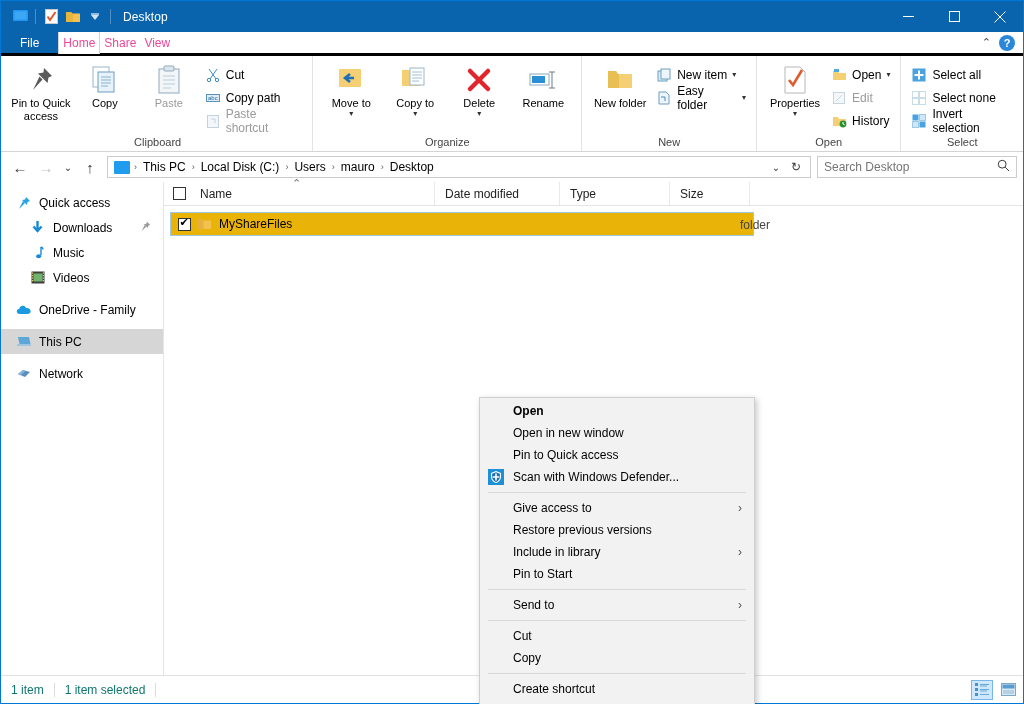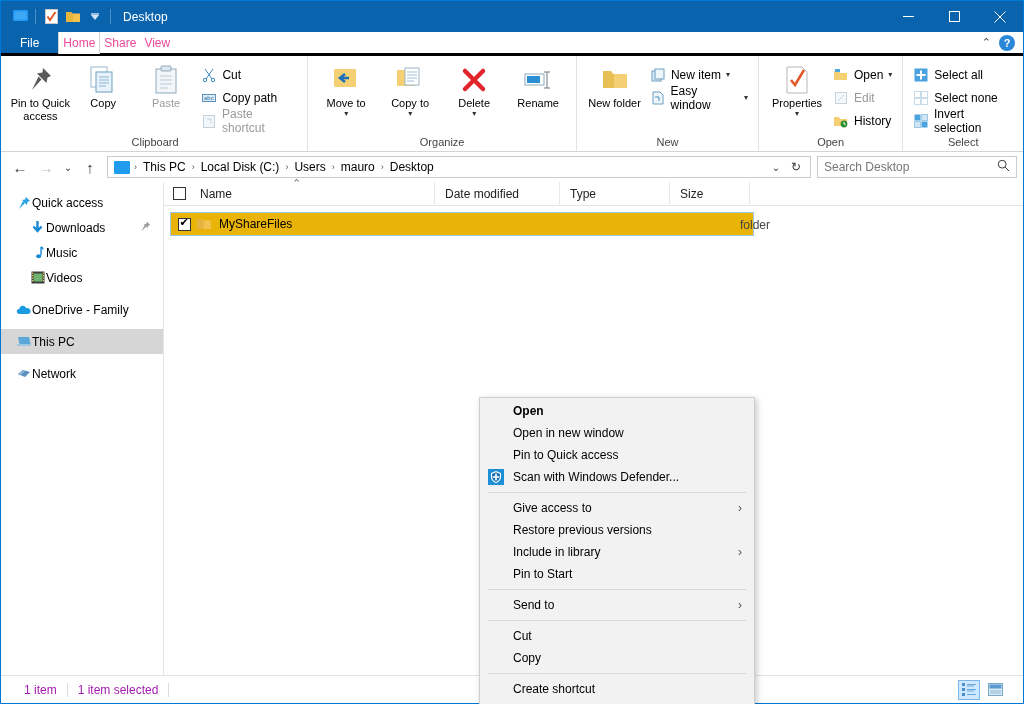--- a/index.html
+++ b/index.html
@@ -69,21 +69,21 @@
   .crumb-right { display: flex; align-items: center; gap: 2px; padding-right: 2px; }
   .searchbox { width: 200px; height: 22px; border: 1px solid #cccccc; background: #fff;
                display: flex; align-items: center; padding: 0 6px; margin-left: 6px; }
   .searchbox input { border: none; outline: none; flex: 1; font-size: 12px; color: #555;
                      font-family: "Liberation Sans", sans-serif; background: transparent; }
   .mag { color: #333; font-size: 12px; }
 
   
   .body { flex: 1; display: flex; min-height: 0; position: relative; }
   .navpane { width: 163px; background: #fff; border-right: 1px solid #e5e5e5; padding-top: 8px; flex: 0 0 163px;}
-  .navitem { height: 25px; display: flex; align-items: center; font-size: 12px; color: #000; padding-left: 14px; }
+  .navitem { height: 25px; display: flex; align-items: center; font-size: 12px; color: #000; padding-left: 14px; gap: 7px; }
   .navitem.indent { padding-left: 28px; }
   .navitem.selected { background: #cce8ff; background:#d6d6d6; }
   .navitem .ic { width: 17px; display: flex; align-items: center; justify-content: center; }
   .pin-right { margin-left: auto; padding-right: 12px; }
   .navspace { height: 7px; }
 
   
   .filepane { flex: 1; display: flex; flex-direction: column; min-width: 0; position: relative; background:#fff; }
   .colhead { height: 24px; display: flex; align-items: center; border-bottom: 1px solid #e5e5e5;
              font-size: 12px; color: #222; position: relative; }
@@ -115,21 +115,21 @@
   }
   .mi { height: 22px; display: flex; align-items: center; padding-left: 33px; font-size: 12px; color: #000;
         position: relative; }
   .mi.bold { font-weight: bold; }
   .mi .miIcon { position: absolute; left: 8px; top: 3px; width: 16px; height: 16px; }
   .mi .arrow { position: absolute; right: 12px; color: #555; font-size: 12px; }
   .misep { height: 1px; background: #d8d8d8; margin: 4px 8px 4px 8px; }
 
   
   .statusbar { flex: 0 0 28px; border-top: 1px solid #e2e2e2; display: flex; align-items: center;
-               padding: 0 13px; font-size: 12px; color: #a21caf; background:#fff; }
+               padding: 0 0; font-size: 12px; color: #0f766e; background:#fff; }
   .st-item { padding: 0 10px; }
   .st-div { width: 1px; height: 14px; background: #dcdcdc; }
   .viewbtns { margin-left: auto; display: flex; gap: 4px; padding-right: 4px; }
   .vb { width: 22px; height: 20px; display: flex; align-items: center; justify-content: center; }
   .vb.active { background: #cde8ff; border: 1px solid #7ab6e8; }
 </style>
 </head>
 <body>
 
 <div class="window">
@@ -340,21 +340,21 @@
             <span>New item</span>
             <span class="caret">▾</span>
           </div>
           <div class="smallbtn">
             <span class="ic">
               <svg width="14" height="14" viewBox="0 0 14 14">
                   <path d="M2 1 L9 1 L12 4 L12 13 L2 13 Z" fill="#eef6fc" stroke="#6d9fc0"></path>
                   <path d="M4 6 L8 6 L8 10" stroke="#4a8ab5" fill="none"></path>
                 </svg>
             </span>
-            <span>Easy window</span>
+            <span>Easy folder</span>
             <span class="caret">▾</span>
           </div>
         </div>
       </div>
       <div class="rgroup-label">New</div>
     </div>
 
     <div class="rgroup">
       <div class="rgroup-body">
         <div class="bigbtn">

